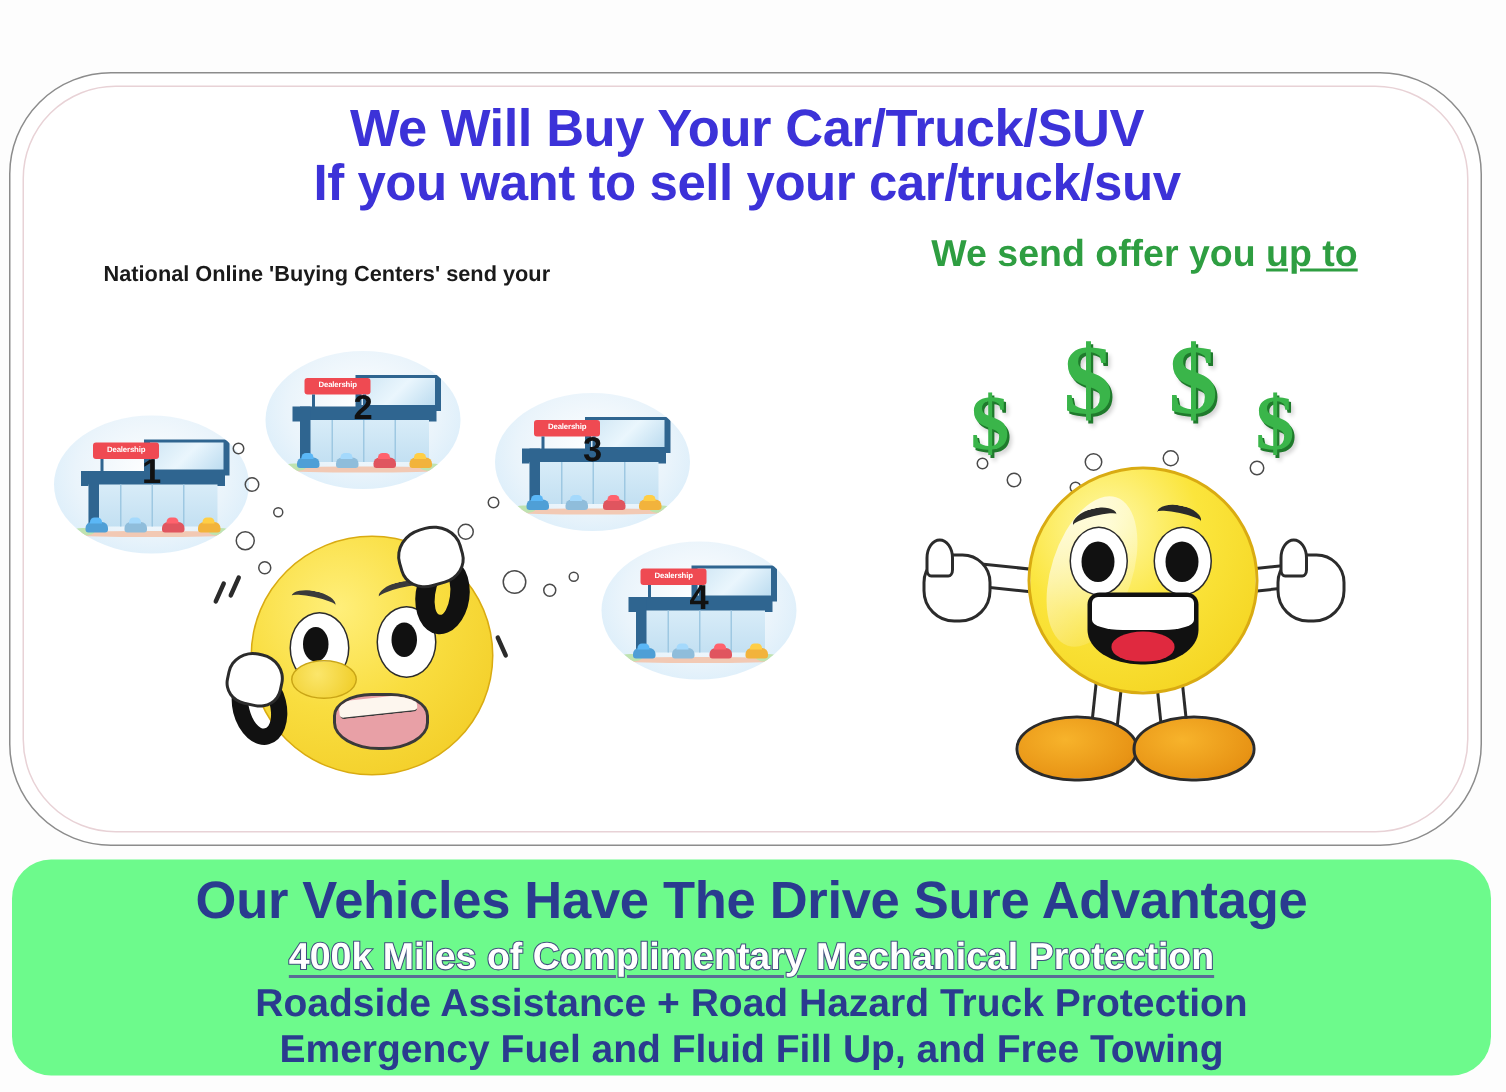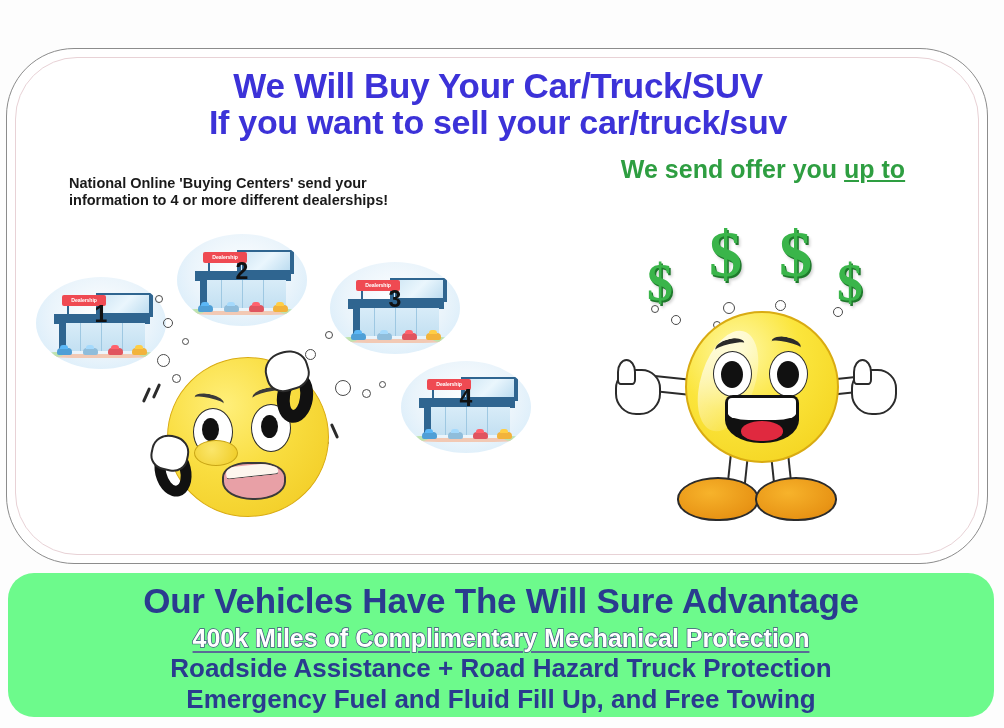--- a/index.html
+++ b/index.html
@@ -503,21 +503,20 @@
 <div id="top-panel">
   <div id="top-panel-inner"></div>
 
   <div id="headline">
     <span class="hl-line hl1">We Will Buy Your Car/Truck/SUV</span>
     <span class="hl-line hl2">If you want to sell your car/truck/suv</span>
   </div>
 
   <div id="buying-centers-note">
     <span>National Online 'Buying Centers' send your</span>
-    <span>information to 4 or more different dealerships!</span>
   </div>
 
   <div id="kbb-offer">
     <span class="kbb-line"><span>We send offer you </span><u>up to</u></span>
   </div>
 
   <div class="dealership" style="left:29px; top:228px;">
     <div class="deal-oval">
       <div class="bld-upper"></div>
         <div class="bld-glass-top"></div>
@@ -695,17 +694,17 @@
       </div>
       <div id="h-mouth">
         <div id="h-mouth-white"></div>
         <div id="h-tongue"></div>
       </div>
     </div>
   </div>
 </div>
 
 <div id="advantage-banner">
-  <div id="adv-title">Our Vehicles Have The Will Sure Advantage</div>
+  <div id="adv-title">Our Vehicles Have The Drive Sure Advantage</div>
   <div id="adv-sub">400k Miles of Complimentary Mechanical Protection</div>
   <div class="adv-line">Roadside Assistance + Road Hazard Truck Protection</div>
   <div class="adv-line">Emergency Fuel and Fluid Fill Up, and Free Towing</div>
 </div>
 
 </body></html>

